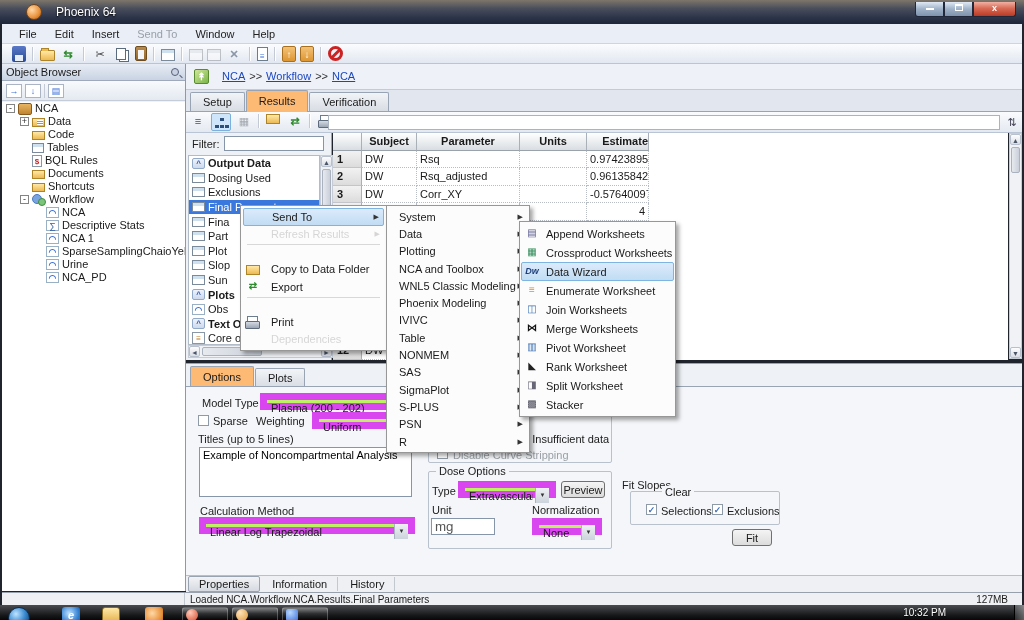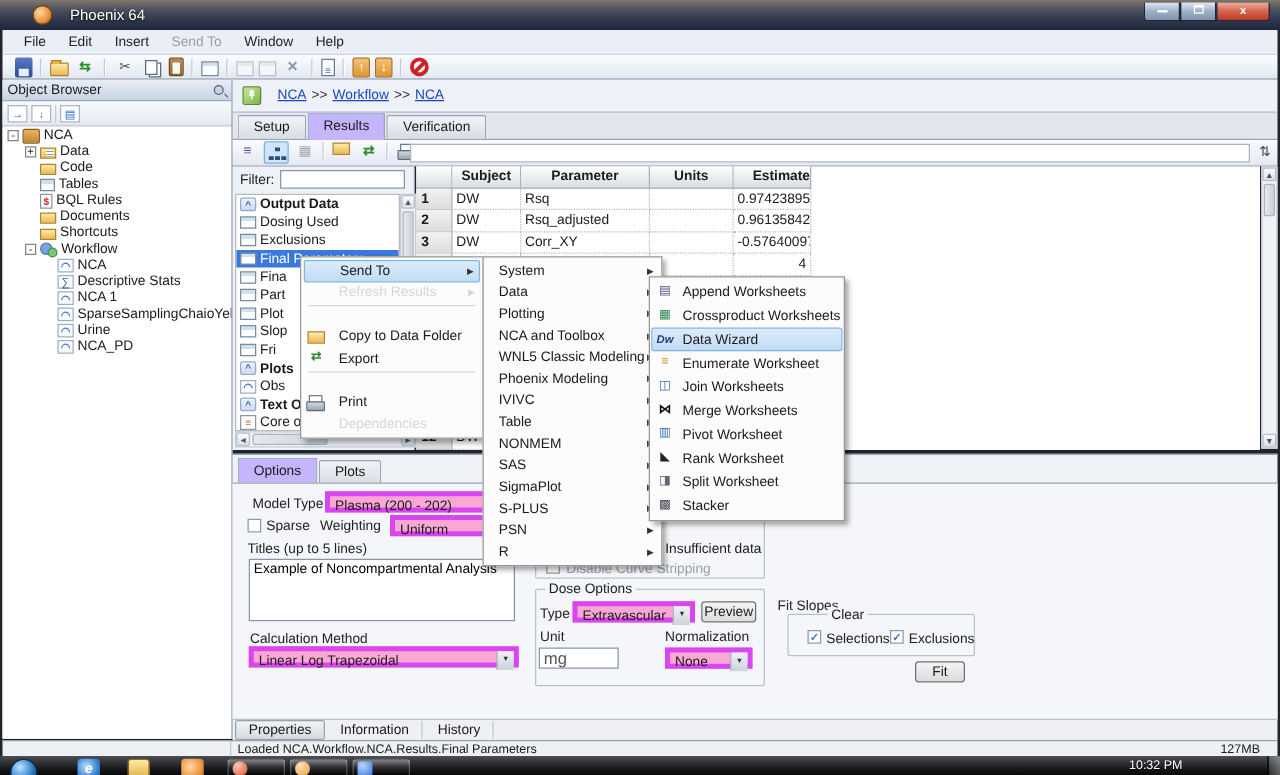--- a/index.html
+++ b/index.html
@@ -75,21 +75,21 @@
 
   
   #crumbbar { position:absolute; left:186px; top:64px; width:836px; height:26px; background:#eef2f8; border-bottom:1px solid #c2cbd8; }
   .crumb-ico { position:absolute; left:8px; top:5px; width:15px; height:15px; background:linear-gradient(135deg,#cfe69a,#7ab648); border:1px solid #5a8a2e; border-radius:2px; color:#fff; font-size:10px; line-height:14px; text-align:center; font-weight:bold; }
   #crumb { position:absolute; left:34px; top:6px; }
   #crumb a { color:#1b46c2; text-decoration:underline; margin:0 2px; }
   .crumb-sep { color:#333; margin:0 2px; }
 
   #tabstrip { position:absolute; left:186px; top:90px; width:836px; height:22px; background:#e2e7ef; border-bottom:1px solid #98a4b4; display:flex; align-items:flex-end; padding-left:4px; }
   .tab { height:19px; line-height:18px; padding:0 12px; border:1px solid #98a4b4; border-bottom:none; background:linear-gradient(#f2f4f7,#d8dde4); margin-right:1px; border-radius:2px 2px 0 0; }
-  .tab.active { background:#c4b5fd; height:22px; line-height:21px; margin-bottom:-1px; }
+  .tab.active { background:#fdba74; height:22px; line-height:21px; margin-bottom:-1px; }
 
   #rtoolbar { position:absolute; left:186px; top:112px; width:836px; height:21px; background:linear-gradient(#fafbfd,#e4e9f1); border-bottom:1px solid #b9c4d4; }
   .rtbi { position:relative; display:inline-block; width:20px; height:18px; margin:1px 1px 0 2px; text-align:center; line-height:17px; font-size:11px; color:#33518c; vertical-align:top; }
   .rtbi.sel { background:#cfe6fa; border:1px solid #7ab0dd; border-radius:2px; }
   .tree-view-icon::after { content:""; position:absolute; left:8px; top:4px; width:4px; height:3px; background:#2d4f7c; box-shadow:-5px 7px 0 #2d4f7c, 5px 7px 0 #2d4f7c, 0 7px 0 #2d4f7c; }
   .rtbi.rsep { width:2px; background:#c3cad6; border-right:1px solid #fff; margin:2px 3px; height:14px; }
   .print-icon::before, .print-menu-icon::before { content:""; position:absolute; left:4px; top:2px; width:9px; height:5px; background:#fff; border:1px solid #6b7c8e; }
   .print-icon::after, .print-menu-icon::after { content:""; position:absolute; left:2px; top:7px; width:13px; height:6px; background:linear-gradient(#d4dae2,#9aa6b4); border:1px solid #5d6b7c; border-radius:1px; }
   #table-filter-input { position:absolute; left:328px; top:115px; width:672px; height:15px; border:1px solid #aab4c0; background:#fff; font-size:10px; padding:0 3px; font-family:"Liberation Sans",sans-serif; }
   #sort-icon { position:absolute; left:1004px; top:114px; width:16px; height:16px; font-size:11px; color:#445; text-align:center; line-height:16px; }
@@ -124,21 +124,21 @@
   .c-unit { width:67px; }
   .c-est { width:62px; text-align:right; }
   #thead .c-subj,#thead .c-par,#thead .c-unit,#thead .c-est { padding:0; }
   #table-vscroll { left:1009px; top:133px; height:226px; }
 
   
   #optpanel { position:absolute; left:186px; top:363px; width:836px; height:212px; background:#eef1f5; border-top:1px solid #98a4b4; }
   #opt-tabs { position:absolute; left:4px; top:3px; height:20px; display:flex; align-items:flex-end; }
   #opt-body { position:absolute; left:0; top:22px; width:836px; height:190px; background:#f4f6f9; border-top:1px solid #98a4b4; }
   .flabel { position:absolute; color:#222; }
-  .combo { position:absolute; height:17px; border:4px solid #d946ef; background:#f9a8d4; }
+  .combo { position:absolute; height:17px; border:7px solid #d946ef; background:#bef264; }
   .combo .cval { position:absolute; left:4px; top:2px; right:16px; overflow:hidden; white-space:nowrap; }
   .combo .cbtn { position:absolute; right:0; top:0; width:14px; height:15px; background:linear-gradient(#eef1f5,#cdd3dc); border-left:1px solid #aab4c0; text-align:center; font-size:6px; line-height:15px; color:#333; }
   .cb { position:absolute; width:11px; height:11px; border:1px solid #8e9aa5; background:#fff; font-size:9px; line-height:10px; text-align:center; color:#3f71bd; font-weight:bold; }
   .btn { position:absolute; border:1px solid #707070; border-radius:3px; background:linear-gradient(#f4f4f4,#dcdcdc); text-align:center; }
   .gbox { position:absolute; border:1px solid #b9c2cc; border-radius:2px; }
   .gbox-label { position:absolute; background:#f4f6f9; padding:0 3px; }
   #titles-area { position:absolute; left:13px; top:74px; width:213px; height:50px; border:1px solid #8696a8; background:#fff; font-family:"Liberation Sans",sans-serif; font-size:11px; resize:none; padding:1px 3px; }
   .frag { position:absolute; white-space:nowrap; }
   .frag.grayed { color:#9aa0a6; }
 
@@ -386,21 +386,21 @@
         <div class="lrow item">
           <span class="ico worksheet-small-icon table-icon"></span>
           <span>Plot</span>
         </div>
         <div class="lrow item">
           <span class="ico worksheet-small-icon table-icon"></span>
           <span>Slop</span>
         </div>
         <div class="lrow item">
           <span class="ico worksheet-small-icon table-icon"></span>
-          <span>Fri</span>
+          <span>Sun</span>
         </div>
         <div class="lrow group">
           <span class="ico collapse-icon">^</span>
           <span>Plots</span>
         </div>
         <div class="lrow item">
           <span class="ico plot-small-icon">◠</span>
           <span>Obs</span>
         </div>
         <div class="lrow group">

